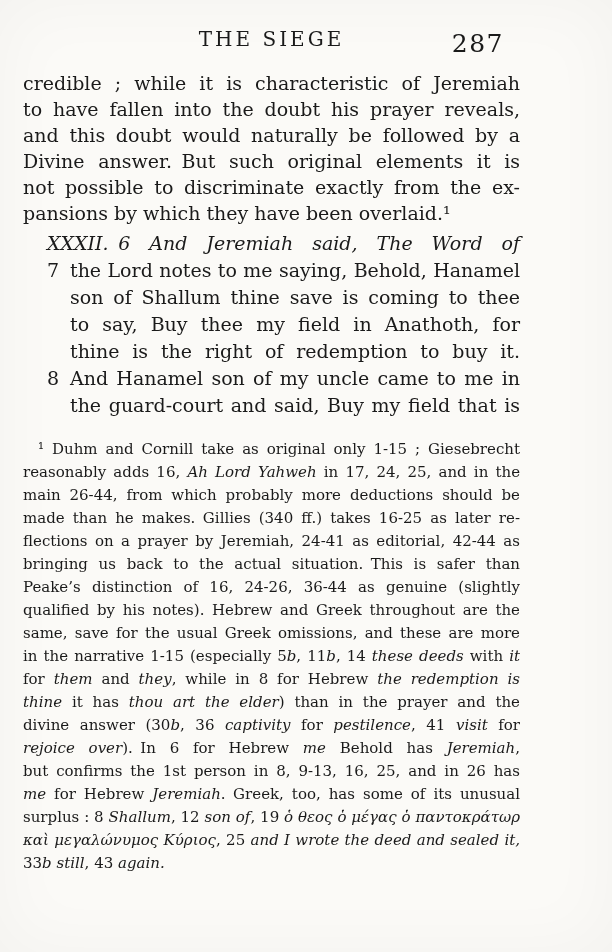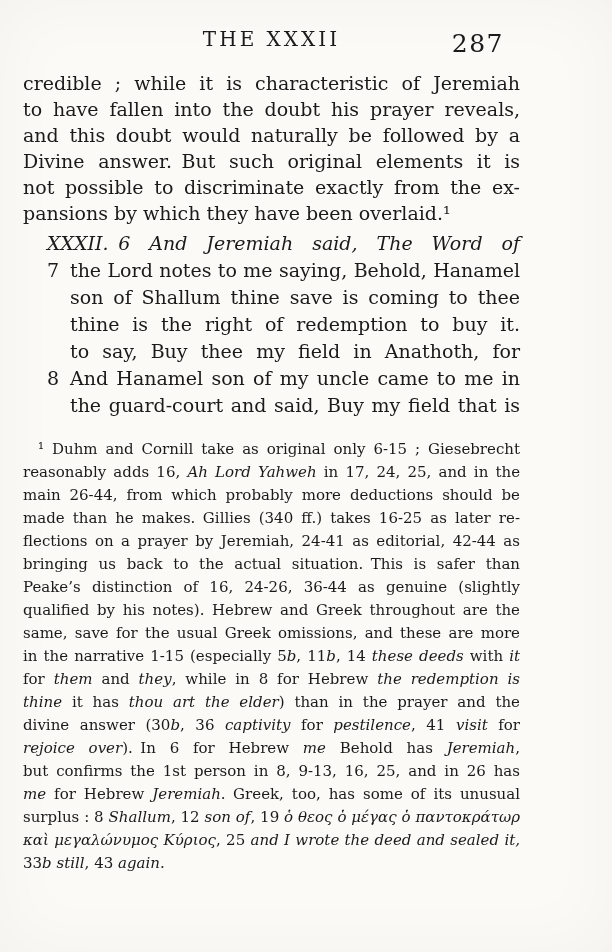--- a/index.html
+++ b/index.html
@@ -31,42 +31,42 @@
   .vnum { position: absolute; left: 24px; top: 0; }
 
   .it { font-style: italic; }
   .gk { font-style: italic; }
 </style>
 </head>
 <body>
 
 <div class="page">
   <div class="header">
-    <span class="running-title">THE XXXII</span>
+    <span class="running-title">THE SIEGE</span>
     <span class="page-number">287</span>
   </div>
   <div class="para" id="para">
       <div class="line"><span>credible ; while it is characteristic of Jeremiah</span></div>
       <div class="line"><span>to have fallen into the doubt his prayer reveals,</span></div>
       <div class="line"><span>and this doubt would naturally be followed by a</span></div>
       <div class="line"><span>Divine answer. But such original elements it is</span></div>
       <div class="line"><span>not possible to discriminate exactly from the ex-</span></div>
       <div class="line last"><span>pansions by which they have been overlaid.¹</span></div>
     </div>
   <div class="verse" id="verse">
       <div class="line vline first"><span>XXXII. 6 And Jeremiah said, The Word of</span></div>
       <div class="line vline"><span class="vnum">7</span><span>the Lord notes to me saying, Behold, Hanamel</span></div>
       <div class="line vline"><span>son of Shallum thine save is coming to thee</span></div>
+      <div class="line vline"><span>to say, Buy thee my field in Anathoth, for</span></div>
       <div class="line vline"><span>thine is the right of redemption to buy it.</span></div>
-      <div class="line vline"><span>to say, Buy thee my field in Anathoth, for</span></div>
       <div class="line vline"><span class="vnum">8</span><span>And Hanamel son of my uncle came to me in</span></div>
       <div class="line vline"><span>the guard-court and said, Buy my field that is</span></div>
     </div>
   <div class="fn" id="footnote">
-      <div class="line indent"><span>¹ Duhm and Cornill take as original only 6-15 ; Giesebrecht</span></div>
+      <div class="line indent"><span>¹ Duhm and Cornill take as original only 1-15 ; Giesebrecht</span></div>
       <div class="line"><span>reasonably adds 16, </span><span class="it">Ah Lord Yahweh</span><span> in 17, 24, 25, and in the</span></div>
       <div class="line"><span>main 26-44, from which probably more deductions should be</span></div>
       <div class="line"><span>made than he makes. Gillies (340 ff.) takes 16-25 as later re-</span></div>
       <div class="line"><span>flections on a prayer by Jeremiah, 24-41 as editorial, 42-44 as</span></div>
       <div class="line"><span>bringing us back to the actual situation. This is safer than</span></div>
       <div class="line"><span>Peake’s distinction of 16, 24-26, 36-44 as genuine (slightly</span></div>
       <div class="line"><span>qualified by his notes). Hebrew and Greek throughout are the</span></div>
       <div class="line"><span>same, save for the usual Greek omissions, and these are more</span></div>
       <div class="line"><span>in the narrative 1-15 (especially 5</span><span class="it">b</span><span>, 11</span><span class="it">b</span><span>, 14 </span><span class="it">these deeds</span><span> with </span><span class="it">it</span></div>
       <div class="line"><span>for </span><span class="it">them</span><span> and </span><span class="it">they</span><span>, while in 8 for Hebrew </span><span class="it">the redemption is</span></div>

